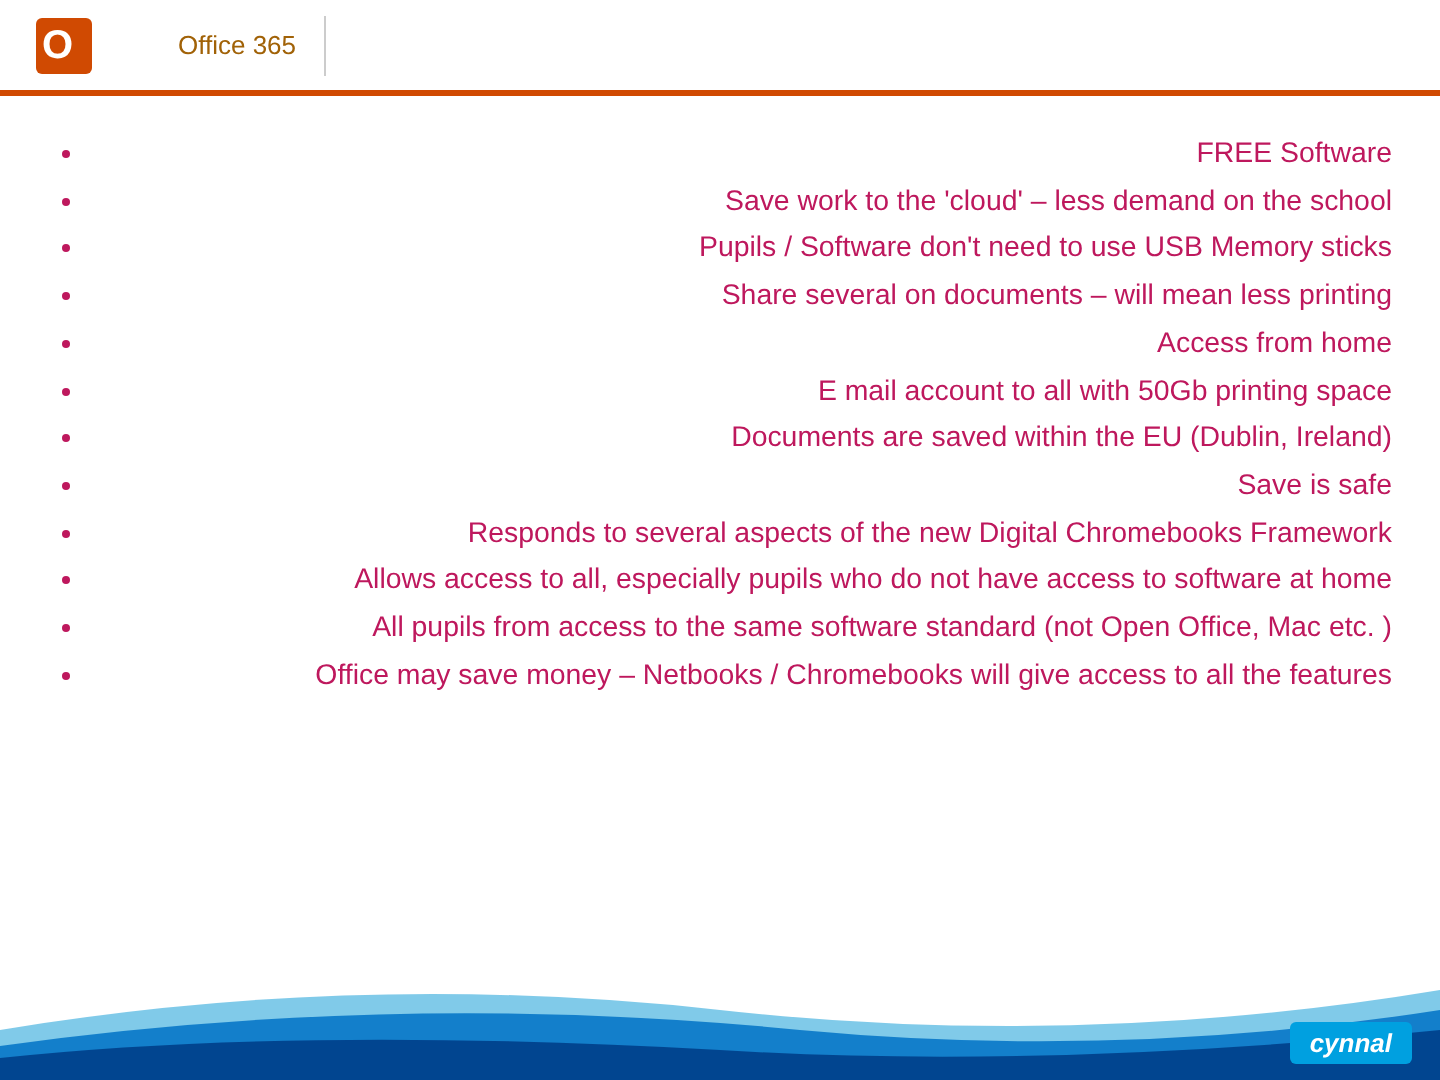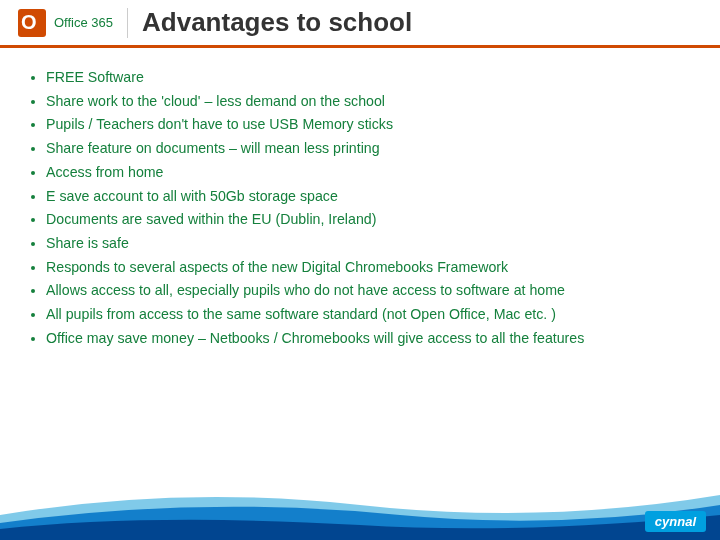--- a/index.html
+++ b/index.html
@@ -27,22 +27,23 @@
       gap: 6px;
     }
 
     .office-icon {
       width: 32px;
       height: 32px;
     }
 
     .office-name {
       font-size: 13px;
-      color: #15803d;
+      color: #a16207;
       font-weight: 400;
+      margin-left: 35px;
     }
 
     .header-divider {
       width: 1px;
       height: 30px;
       background: #ccc;
       margin: 0 14px;
     }
 
     .page-title {
@@ -58,23 +59,24 @@
       overflow: hidden;
     }
 
     .bullet-list {
       list-style: disc;
       padding-left: 22px;
     }
 
     .bullet-list li {
       font-size: 14.2px;
-      color: #15803d;
+      color: #be185d;
       line-height: 1.6;
       margin-bottom: 1px;
+      text-align: right;
     }
 
     .footer {
       position: absolute;
       bottom: 0;
       left: 0;
       width: 100%;
       height: 55px;
     }
 
@@ -102,33 +104,32 @@
 
 <div class="header">
   <div class="office-logo">
     <svg class="office-icon" viewBox="0 0 32 32" xmlns="http://www.w3.org/2000/svg">
       <rect x="2" y="2" width="28" height="28" rx="3" fill="#d04a02"></rect>
       <text x="5" y="22" font-size="20" font-weight="bold" fill="white" font-family="Arial">O</text>
     </svg>
     <span class="office-name">Office 365</span>
   </div>
   <div class="header-divider"></div>
-  <h1 class="page-title">Advantages to school</h1>
 </div>
 
 <div class="content">
   <ul class="bullet-list">
   <li>FREE Software</li>
-      <li>Share work to the 'cloud' – less demand on the school</li>
-      <li>Pupils / Teachers don't have to use USB Memory sticks</li>
-      <li>Share feature on documents – will mean less printing</li>
+      <li>Save work to the 'cloud' – less demand on the school</li>
+      <li>Pupils / Software don't need to use USB Memory sticks</li>
+      <li>Share several on documents – will mean less printing</li>
       <li>Access from home</li>
-      <li>E save account to all with 50Gb storage space</li>
+      <li>E mail account to all with 50Gb printing space</li>
       <li>Documents are saved within the EU (Dublin, Ireland)</li>
-      <li>Share is safe</li>
+      <li>Save is safe</li>
       <li>Responds to several aspects of the new Digital Chromebooks Framework</li>
       <li>Allows access to all, especially pupils who do not have access to software at home</li>
       <li>All pupils from access to the same software standard  (not Open Office, Mac etc. )</li>
       <li>Office may save money – Netbooks / Chromebooks will give access to all the features</li>
     </ul>
 </div>
 
 <div class="footer">
   <svg class="footer-wave" viewBox="0 0 720 55" xmlns="http://www.w3.org/2000/svg" preserveAspectRatio="none">
     <path d="M0,30 Q180,0 360,20 Q540,40 720,10 L720,55 L0,55 Z" fill="#4ab3e0" opacity="0.7"></path>

